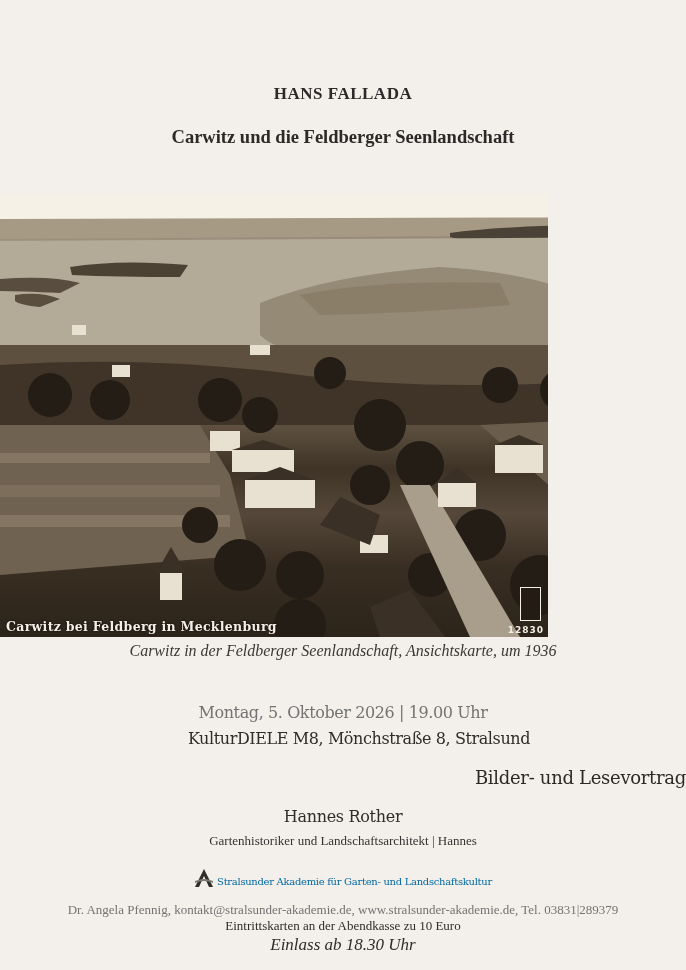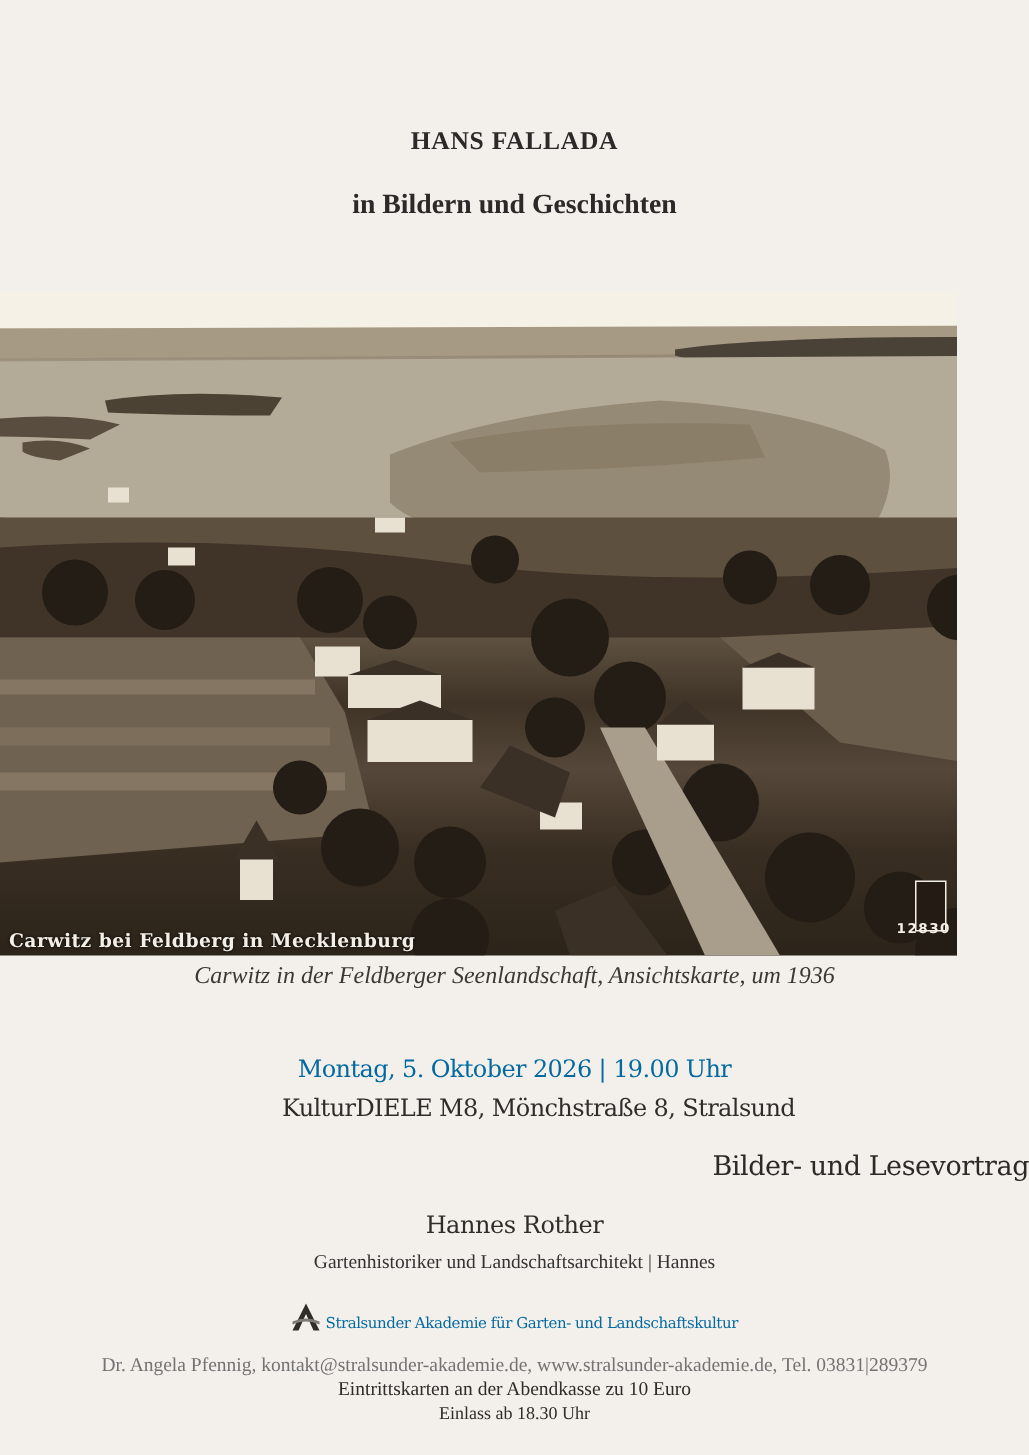--- a/index.html
+++ b/index.html
@@ -5,57 +5,57 @@
   html, body { margin:0; padding:0; }
   body {
     width:686px; height:970px; background:#f3f0eb; overflow:hidden;
     font-family:"DejaVu Serif", "Liberation Serif", serif; color:#2b2a28;
     position:relative;
   }
   .center { position:absolute; left:0; width:686px; text-align:center; }
   .author { top:84px; font-family:"Liberation Serif", serif; font-weight:bold; font-size:17px; letter-spacing:0.5px; }
   .title { top:126px; font-family:"Liberation Serif", serif; font-weight:bold; font-size:18.5px; line-height:23px; }
   .photo {
-    position:absolute; left:0; top:195px; width:638px; height:442px; overflow:hidden;
+    position:absolute; left:0; top:195px; width:548px; height:442px; overflow:hidden;
     background:linear-gradient(180deg,#f6f1e6 0%,#efe6d6 4%,#a89a86 6%,#8f8370 9%,#b3a895 12%,#aca18d 22%,#9f937e 28%,#6d604e 36%,#4a3e30 46%,#5e5141 52%,#3e3326 62%,#55483a 72%,#392e22 84%,#2c241a 100%);
   }
   .photo svg { position:absolute; left:0; top:0; }
   .photo-label {
     position:absolute; left:6px; bottom:3px; color:#f4efe6;
     font-family:"DejaVu Serif", serif; font-weight:bold; font-size:12.5px; letter-spacing:0.3px;
     text-shadow:0 0 2px #000;
   }
   .photo-number {
-    position:absolute; right:4px; bottom:12px; color:#f4efe6; font-family:"DejaVu Sans", sans-serif;
+    position:absolute; right:4px; bottom:2px; color:#f4efe6; font-family:"DejaVu Sans", sans-serif;
     font-size:9px; font-weight:bold; letter-spacing:1px;
   }
   .photo-stamp {
     position:absolute; right:7px; bottom:16px; width:19px; height:32px; border:1px solid #f4efe6;
     background:#241c14;
   }
   .caption { top:642px; font-family:"Liberation Serif", serif; font-style:italic; font-size:16px; color:#3a3935; }
-  .date { top:703px; font-family:"DejaVu Serif", serif; font-size:16px; color:#0369a1; letter-spacing:-0.4px; }
+  .date { top:703px; font-family:"DejaVu Serif", serif; font-size:16px; color:#737373; letter-spacing:-0.4px; }
   .venue { top:729px; font-family:"DejaVu Serif", serif; font-size:16px; color:#2e2d2a; letter-spacing:-0.4px;padding-left:16px; }
   .event-type { top:767px; font-family:"DejaVu Serif", serif; font-size:18px; color:#2b2a28; letter-spacing:-0.3px;text-align:right; }
   .speaker { top:807px; font-family:"DejaVu Serif", serif; font-size:16px; color:#2e2d2a; letter-spacing:-0.3px; }
   .speaker-role { top:833px; font-family:"Liberation Serif", serif; font-size:13px; color:#333; }
   .academy { top:868px; font-family:"DejaVu Serif", serif; font-size:10px; color:#0369a1; letter-spacing:-0.3px; }
   .academy .logo {
     display:inline-block; width:20px; height:20px; vertical-align:-3px; margin-right:3px;
   }
   .contact { top:902px; font-family:"Liberation Serif", serif; font-size:13px; color:#737373; }
   .tickets { top:918px; font-family:"Liberation Serif", serif; font-size:13px; color:#2e2d2a; }
-  .entry { top:935px; font-family:"Liberation Serif", serif; font-size:12px; color:#2e2d2a; }
+  .entry { top:935px; font-family:"Liberation Serif", serif; font-size:17px; color:#2e2d2a;font-style:italic; }
 </style>
 </head>
 <body>
 
 <div class="center author">HANS FALLADA</div>
 <div class="center title">
-  <div>in Bildern und Geschichten</div>
+  <div>Carwitz und die Feldberger Seenlandschaft</div>
 </div>
 
 <div class="photo">
   <svg width="686" height="442" viewBox="0 0 686 442">
 
     <rect x="0" y="0" width="686" height="24" fill="#f6f1e6"></rect>
 
     <path d="M0 24 L686 22 L686 40 L0 44 Z" fill="#a79a85"></path>
 
     <path d="M450 38 Q520 28 686 30 L686 62 Q600 58 520 50 Q470 48 450 42 Z" fill="#4a4236"></path>

